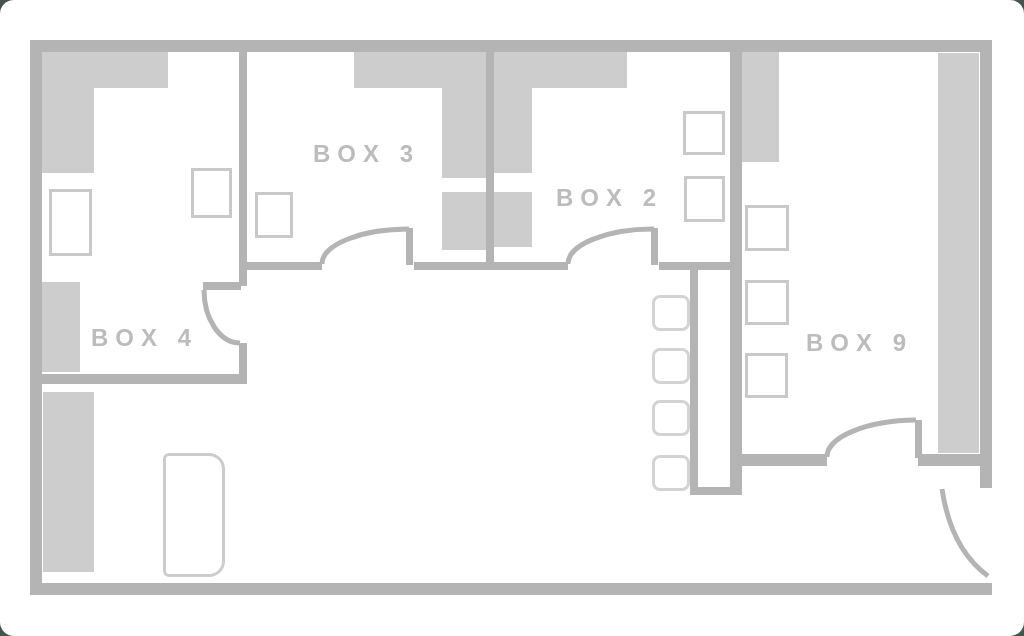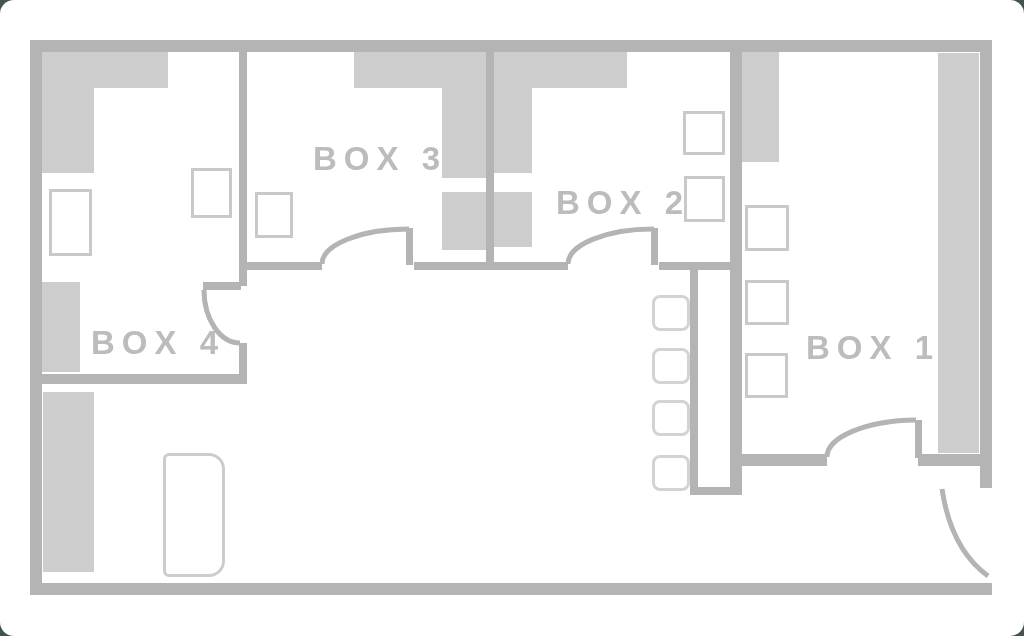--- a/index.html
+++ b/index.html
@@ -42,21 +42,21 @@
   .table-rounded {
     position: absolute;
     background: #ffffff;
     border: 3px solid #cccccc;
     border-radius: 6px 16px 16px 6px;
     box-sizing: border-box;
   }
   .room-label {
     position: absolute;
     color: #bcbcbc;
-    font-size: 33px;
+    font-size: 24px;
     font-weight: bold;
     letter-spacing: 7px;
     white-space: pre;
     line-height: 1;
   }
   #door-layer {
     position: absolute;
     left: 0; top: 0;
     pointer-events: none;
   }
@@ -141,18 +141,18 @@
 
     <rect x="651" y="228" width="7" height="37"></rect>
     <path d="M 568 264 A 85 35 0 0 1 654 229"></path>
 
     <rect x="915" y="420" width="7" height="38"></rect>
     <path d="M 827 457 A 91 37 0 0 1 916 420"></path>
 
     <path d="M 942 489 Q 951 549 988 576"></path>
   </svg>
 
-  <div class="room-label" style="left:806px; top:331px;">BOX 1</div>
+  <div class="room-label" style="left:806px; top:331px;">BOX 9</div>
   <div class="room-label" style="left:556px; top:142px;margin-top:44px;">BOX 2</div>
   <div class="room-label" style="left:313px; top:142px;">BOX 3</div>
   <div class="room-label" style="left:91px;  top:326px;">BOX 4</div>
 
 </div>
 
 </body></html>

